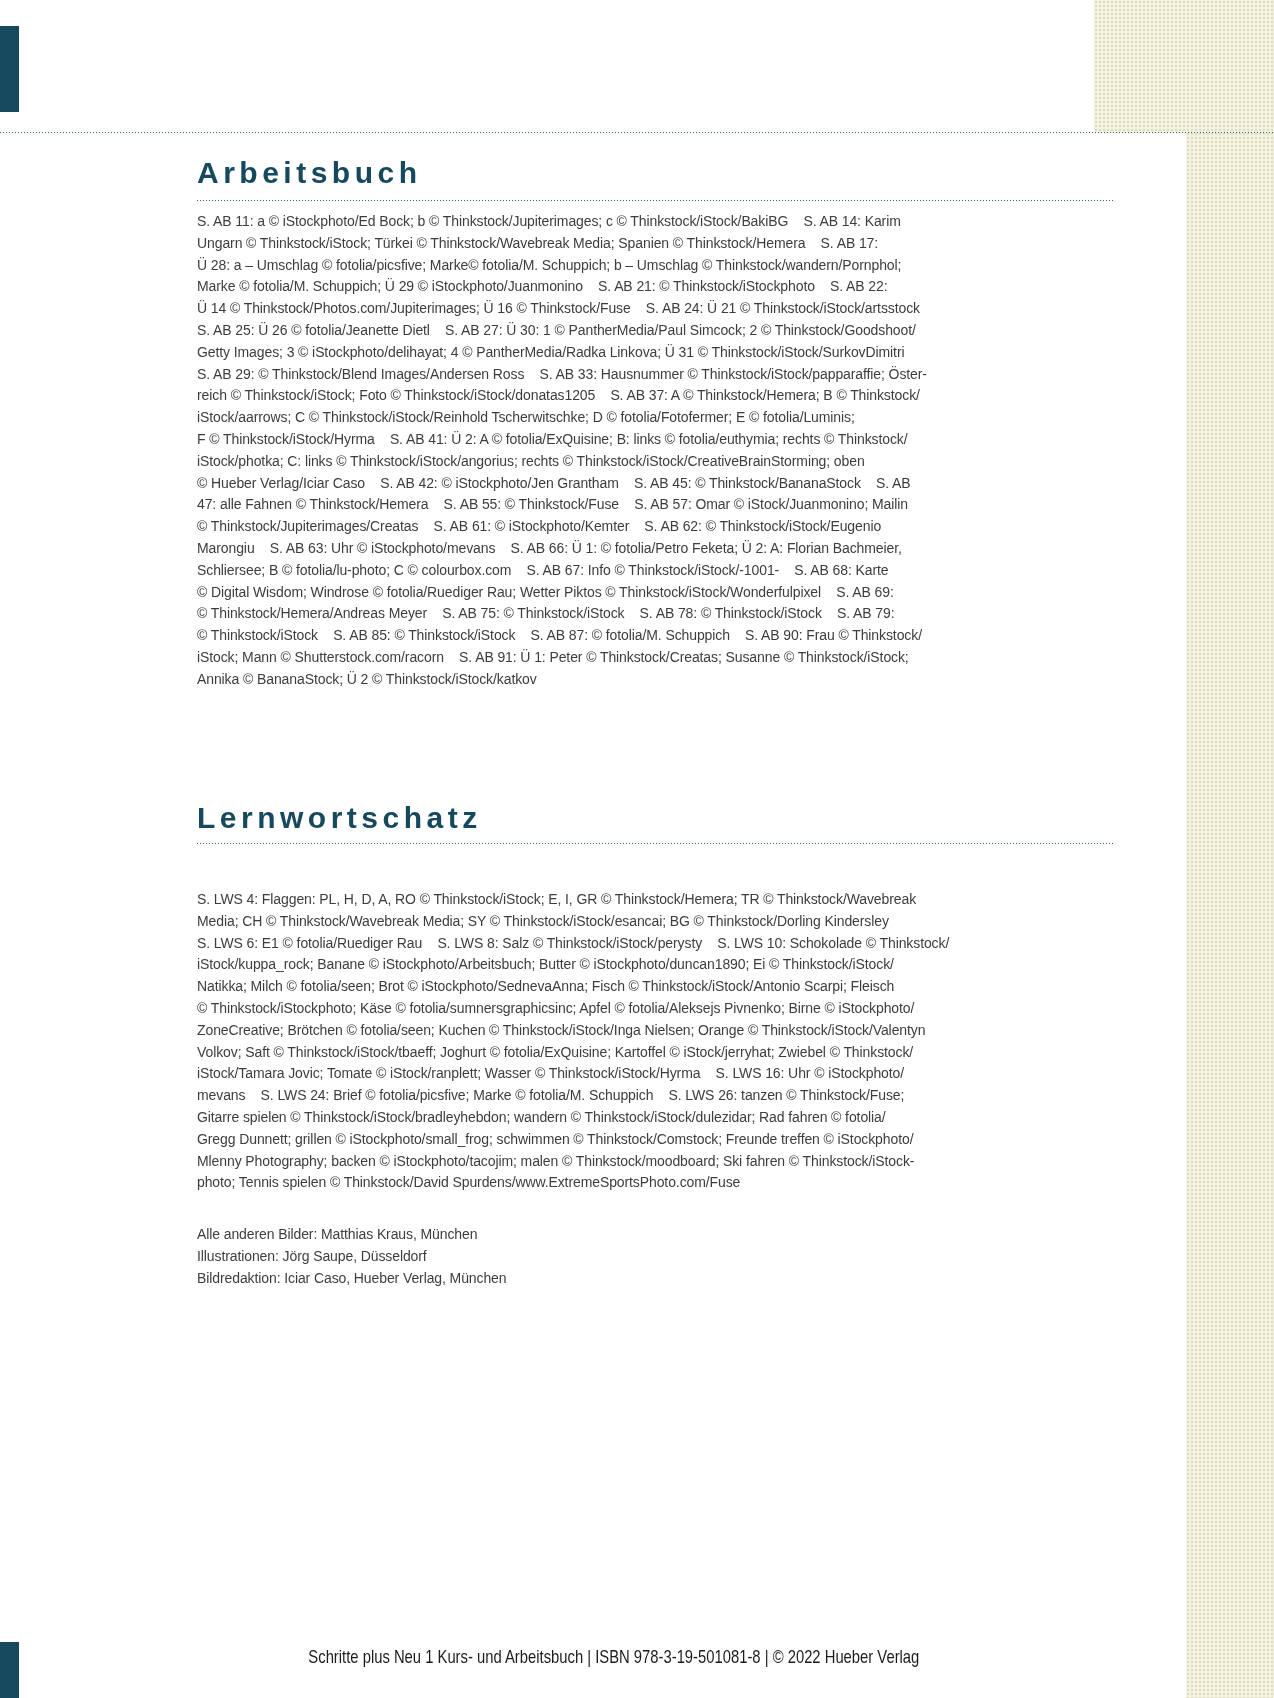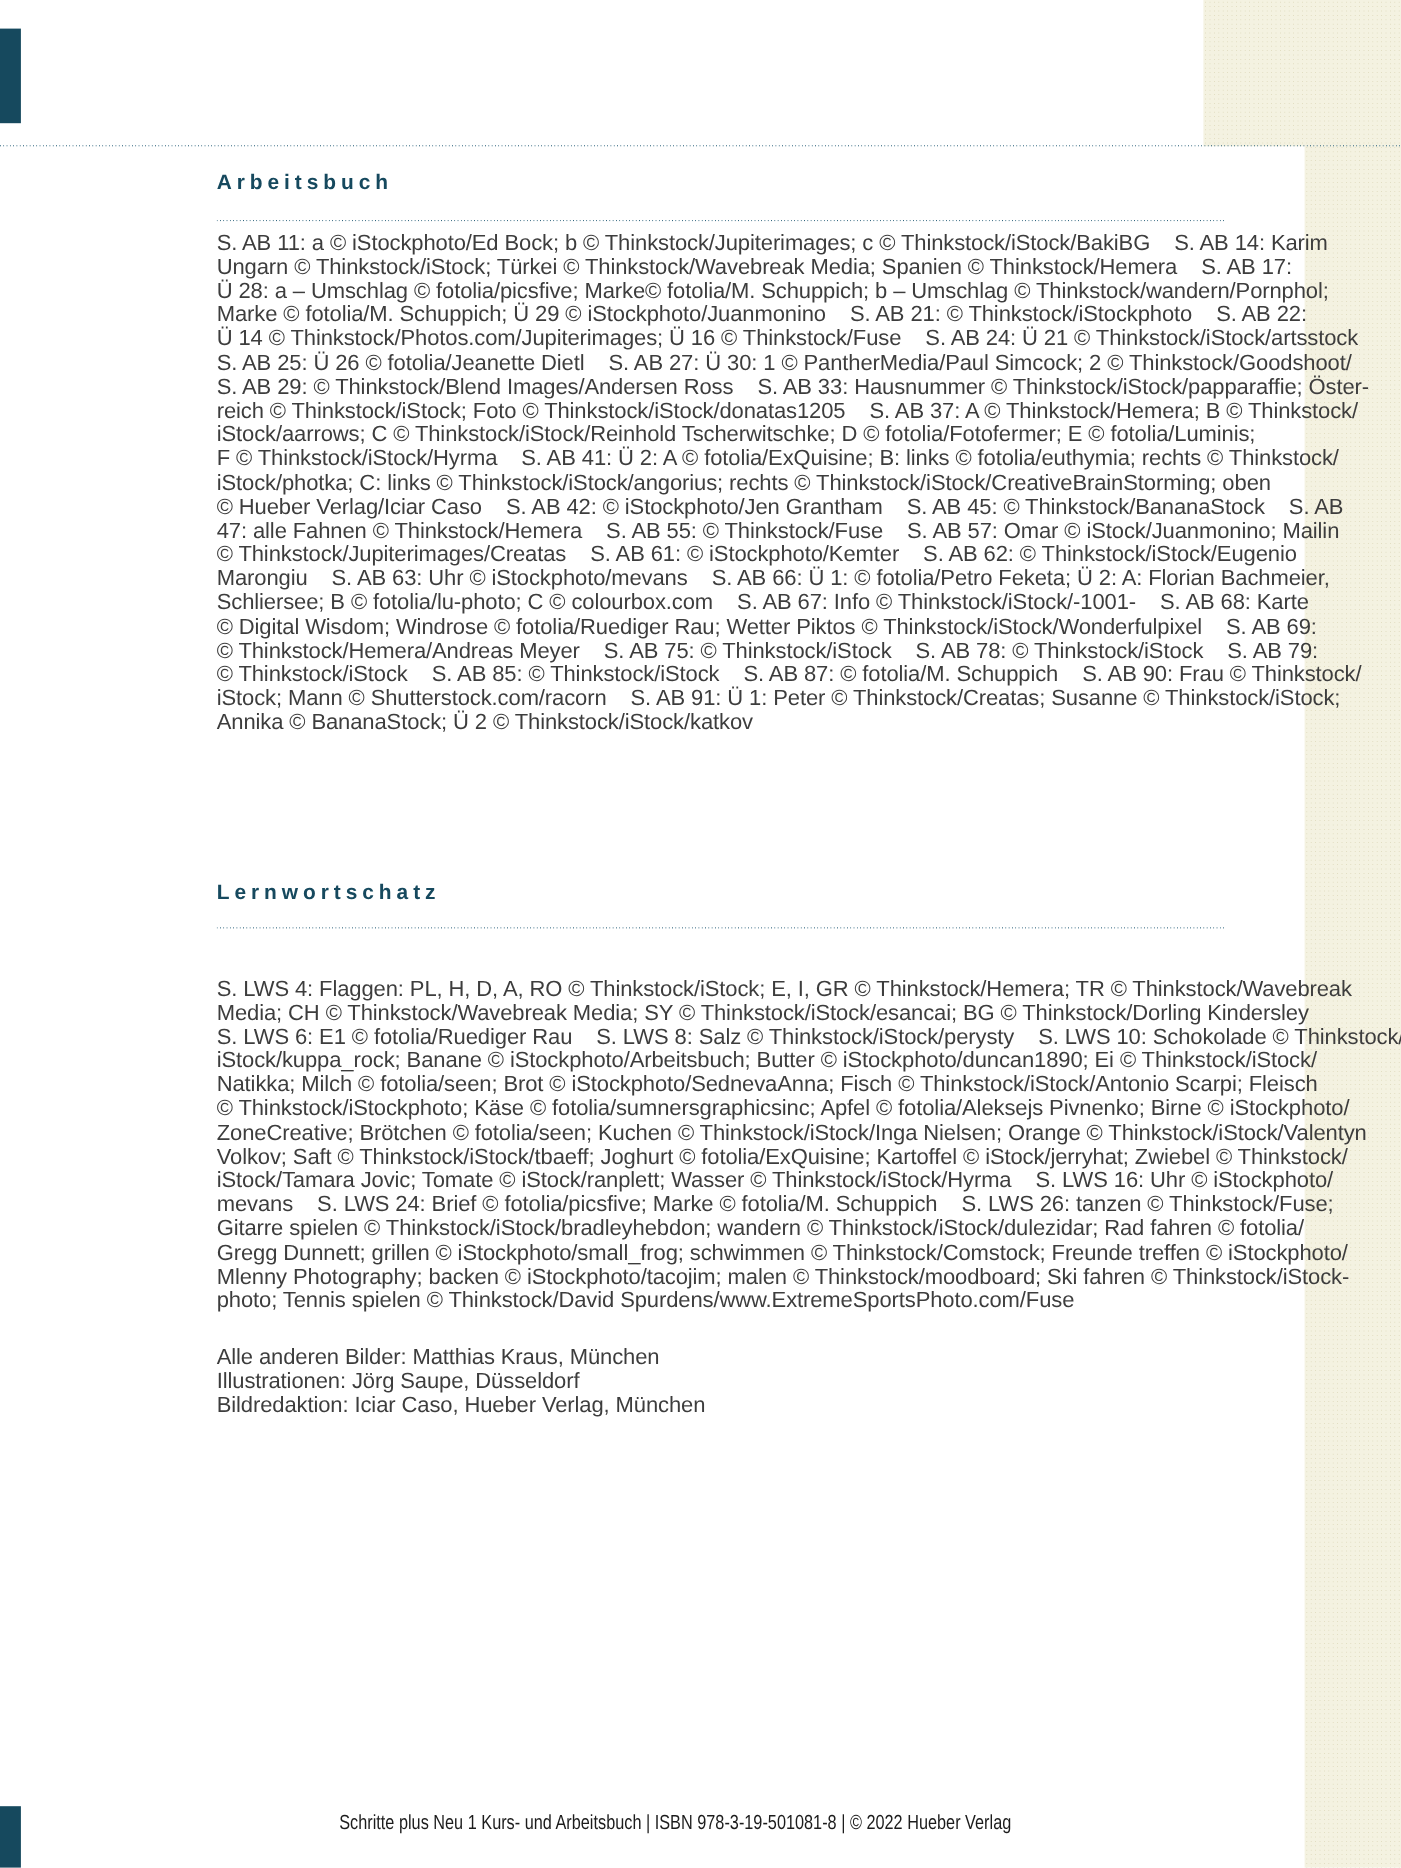--- a/index.html
+++ b/index.html
@@ -41,33 +41,33 @@
     background-repeat: repeat-x;
     background-position: 0 0;
   }
   .rule-top { top: 132px; left: 0; width: 1274px; }
   .rule-arbeitsbuch { top: 200px; left: 197px; width: 916px; }
   .rule-lernwortschatz { top: 843px; left: 197px; width: 916px; }
 
   .section-heading {
     position: absolute;
     left: 197px;
-    font-size: 19px;
+    font-size: 30px;
     font-weight: bold;
     letter-spacing: 4.5px;
     color: #16495e;
   }
   .heading-arbeitsbuch { top: 156px; }
   .heading-lernwortschatz { top: 801px; }
 
   .credit-block {
     position: absolute;
     left: 197px;
     width: 940px;
-    font-size: 20px;
+    font-size: 14px;
     letter-spacing: -0.1px;
     line-height: 21.8px;
     color: #3d3d3d;
   }
   .credit-block .line { white-space: pre; }
   .block-arbeitsbuch { top: 211px; }
   .block-lernwortschatz { top: 866px; margin-top: 23px; }
   .block-credits { top: 1224px; }
 
   .footer {
@@ -100,20 +100,21 @@
 <div class="section-heading heading-arbeitsbuch">Arbeitsbuch</div>
 <div class="dotted-rule rule-arbeitsbuch"></div>
 
 <div class="credit-block block-arbeitsbuch">
   <div class="line">S. AB 11: a © iStockphoto/Ed Bock; b © Thinkstock/Jupiterimages; c © Thinkstock/iStock/BakiBG    S. AB 14: Karim</div>
   <div class="line">Ungarn © Thinkstock/iStock; Türkei © Thinkstock/Wavebreak Media; Spanien © Thinkstock/Hemera    S. AB 17:</div>
   <div class="line">Ü 28: a – Umschlag © fotolia/picsfive; Marke© fotolia/M. Schuppich; b – Umschlag © Thinkstock/wandern/Pornphol;</div>
   <div class="line">Marke © fotolia/M. Schuppich; Ü 29 © iStockphoto/Juanmonino    S. AB 21: © Thinkstock/iStockphoto    S. AB 22:</div>
   <div class="line">Ü 14 © Thinkstock/Photos.com/Jupiterimages; Ü 16 © Thinkstock/Fuse    S. AB 24: Ü 21 © Thinkstock/iStock/artsstock</div>
   <div class="line">S. AB 25: Ü 26 © fotolia/Jeanette Dietl    S. AB 27: Ü 30: 1 © PantherMedia/Paul Simcock; 2 © Thinkstock/Goodshoot/</div>
+  <div class="line">Getty Images; 3 © iStockphoto/delihayat; 4 © PantherMedia/Radka Linkova; Ü 31 © Thinkstock/iStock/SurkovDimitri</div>
   <div class="line">S. AB 29: © Thinkstock/Blend Images/Andersen Ross    S. AB 33: Hausnummer © Thinkstock/iStock/papparaffie; Öster-</div>
   <div class="line">reich © Thinkstock/iStock; Foto © Thinkstock/iStock/donatas1205    S. AB 37: A © Thinkstock/Hemera; B © Thinkstock/</div>
   <div class="line">iStock/aarrows; C © Thinkstock/iStock/Reinhold Tscherwitschke; D © fotolia/Fotofermer; E © fotolia/Luminis;</div>
   <div class="line">F © Thinkstock/iStock/Hyrma    S. AB 41: Ü 2: A © fotolia/ExQuisine; B: links © fotolia/euthymia; rechts © Thinkstock/</div>
   <div class="line">iStock/photka; C: links © Thinkstock/iStock/angorius; rechts © Thinkstock/iStock/CreativeBrainStorming; oben</div>
   <div class="line">© Hueber Verlag/Iciar Caso    S. AB 42: © iStockphoto/Jen Grantham    S. AB 45: © Thinkstock/BananaStock    S. AB</div>
   <div class="line">47: alle Fahnen © Thinkstock/Hemera    S. AB 55: © Thinkstock/Fuse    S. AB 57: Omar © iStock/Juanmonino; Mailin</div>
   <div class="line">© Thinkstock/Jupiterimages/Creatas    S. AB 61: © iStockphoto/Kemter    S. AB 62: © Thinkstock/iStock/Eugenio</div>
   <div class="line">Marongiu    S. AB 63: Uhr © iStockphoto/mevans    S. AB 66: Ü 1: © fotolia/Petro Feketa; Ü 2: A: Florian Bachmeier,</div>
   <div class="line">Schliersee; B © fotolia/lu-photo; C © colourbox.com    S. AB 67: Info © Thinkstock/iStock/-1001-    S. AB 68: Karte</div>

